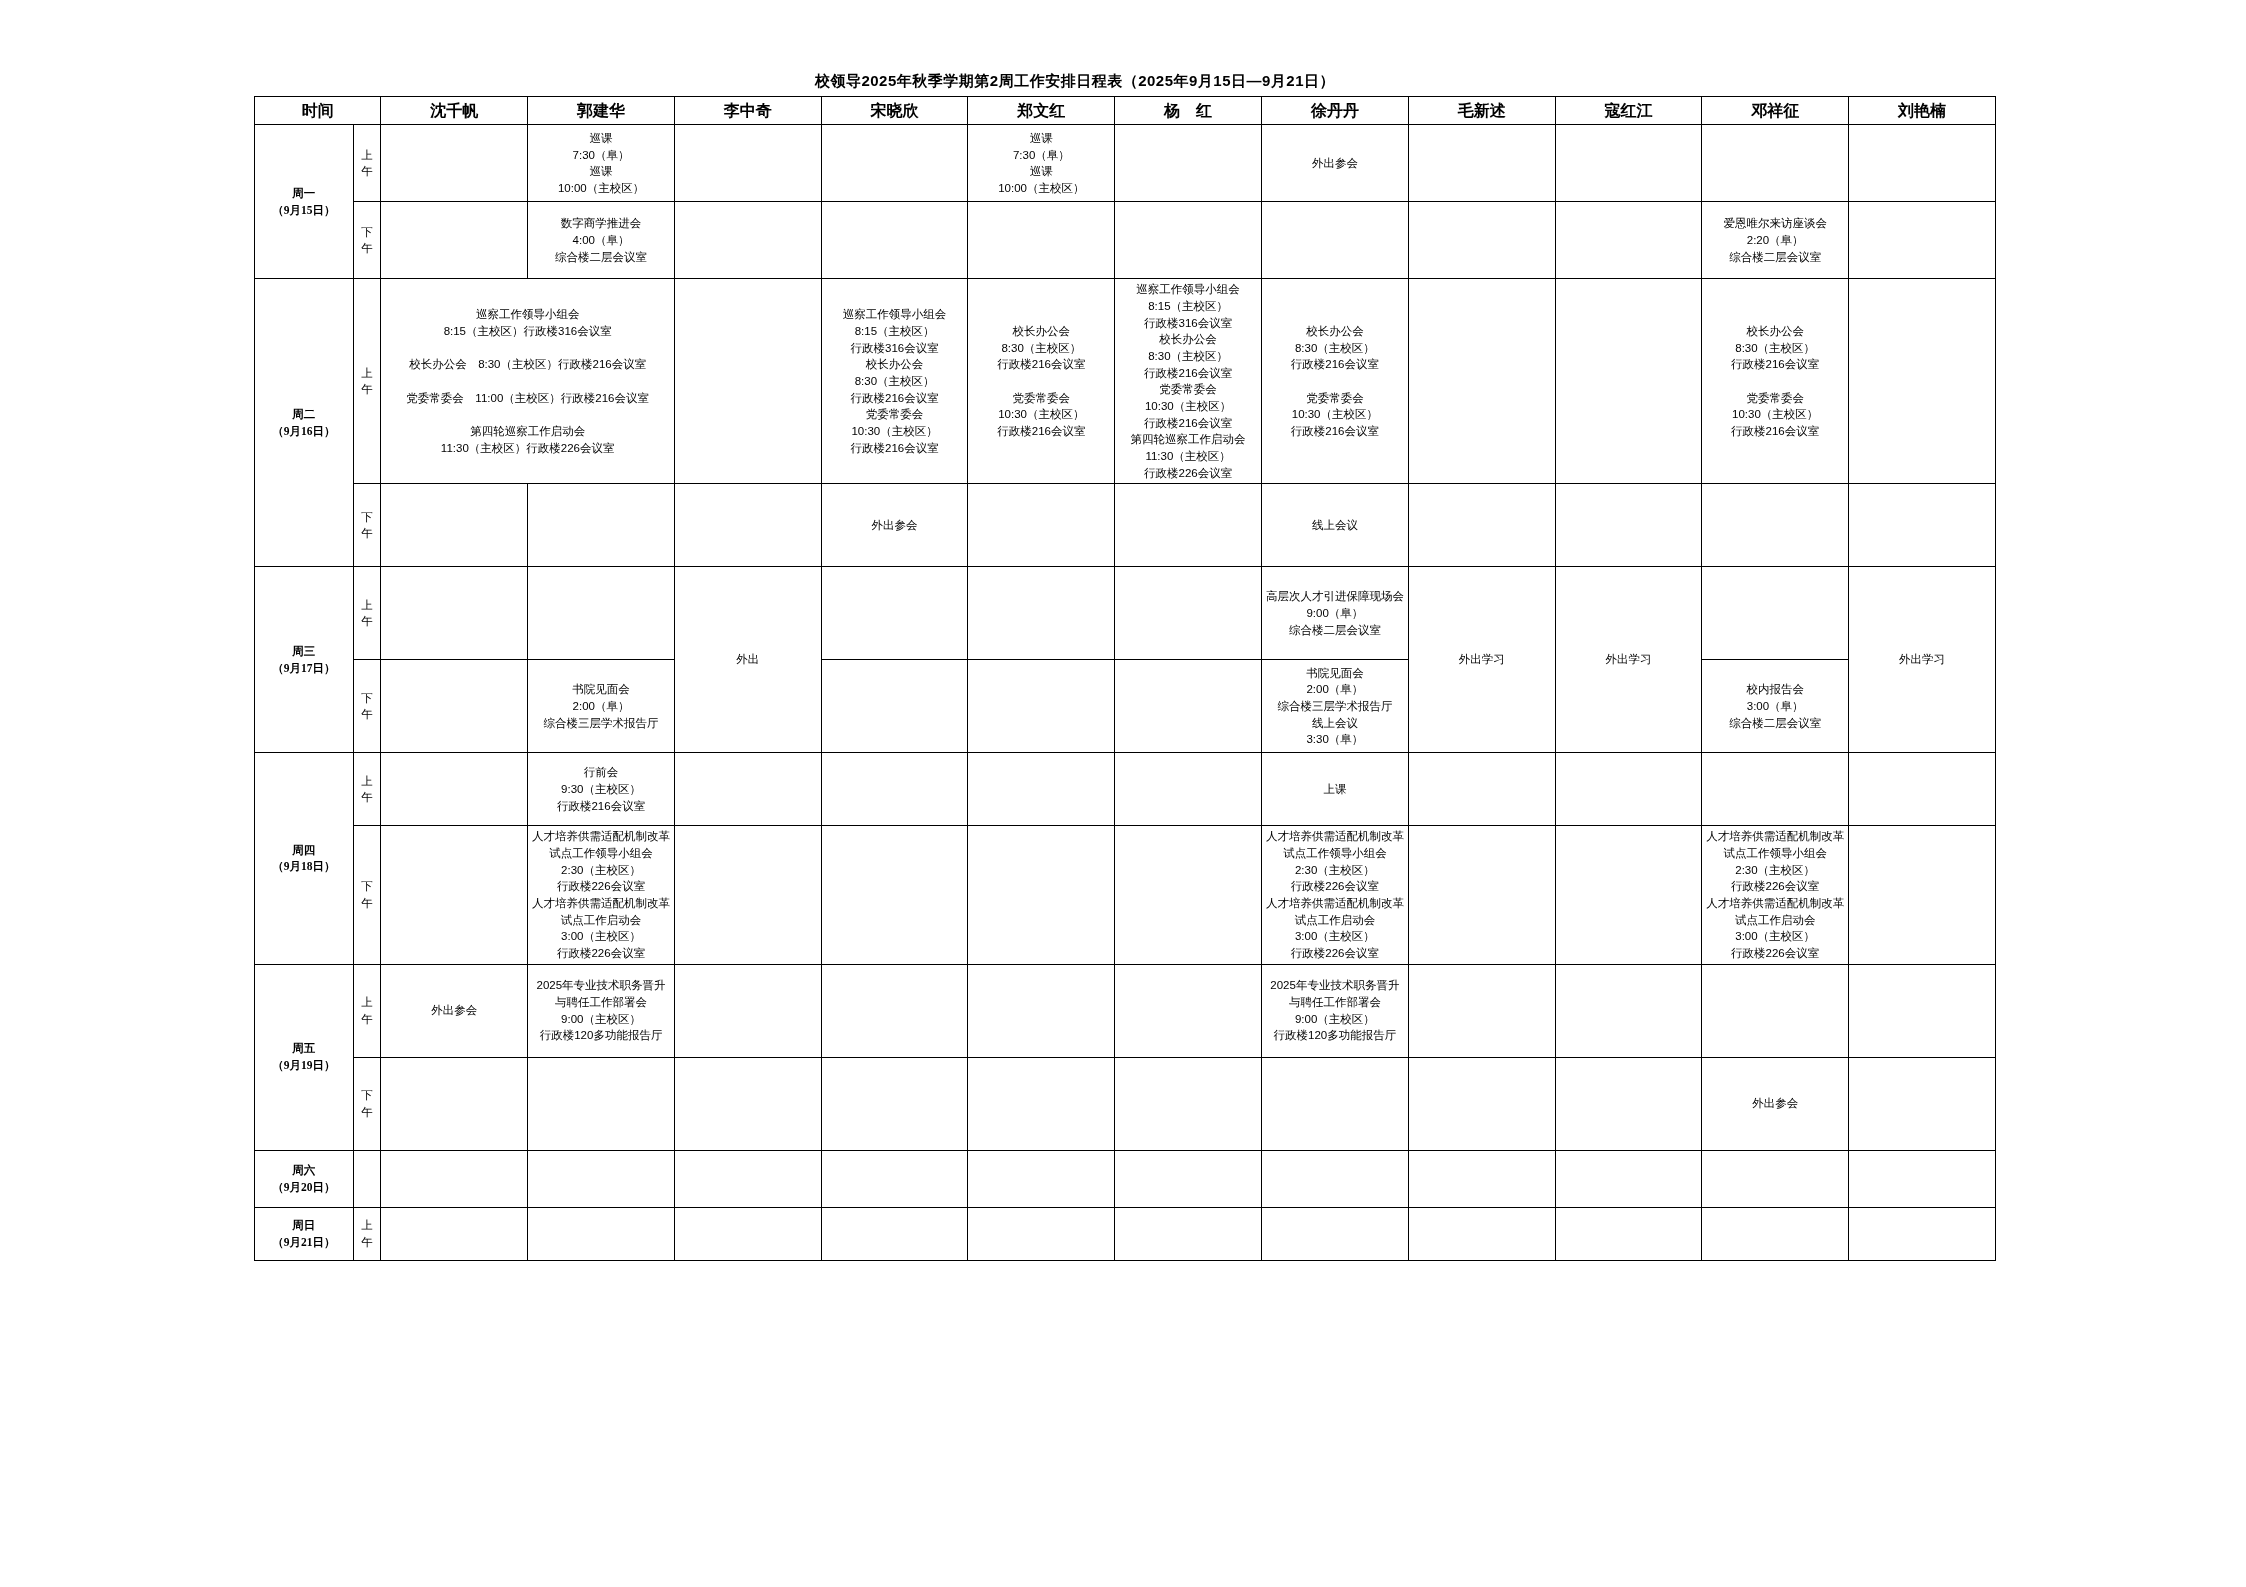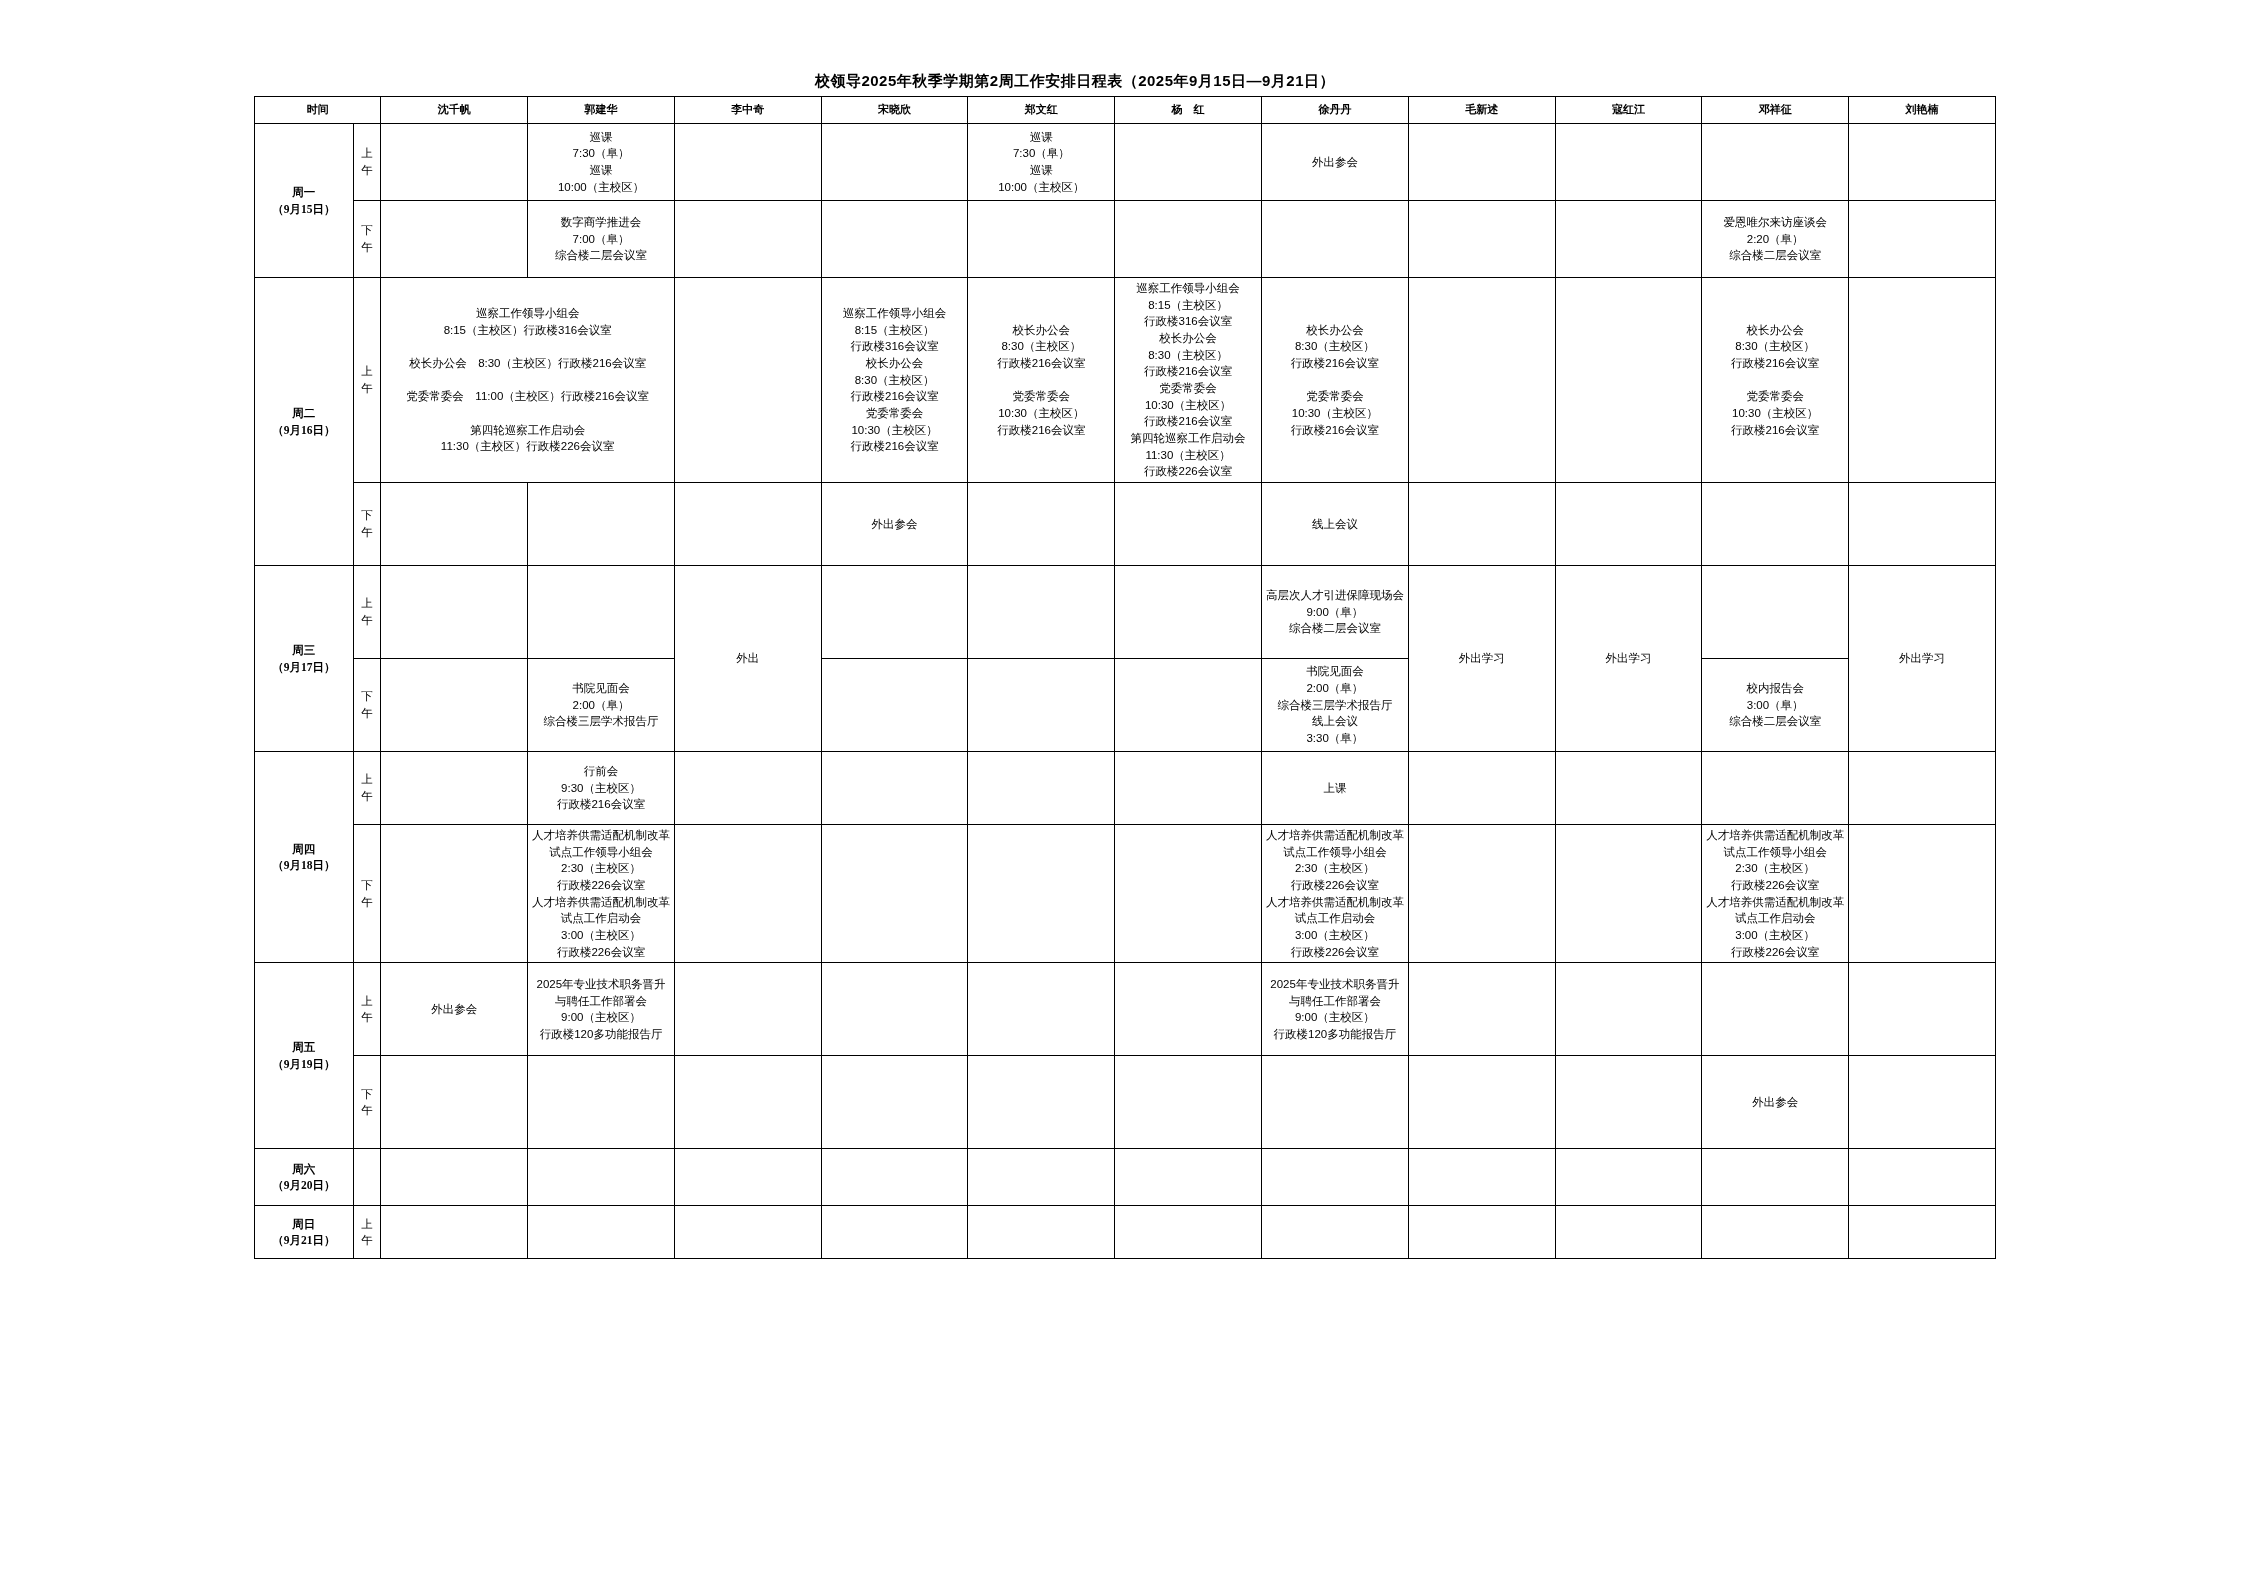--- a/index.html
+++ b/index.html
@@ -43,21 +43,21 @@
     font-size: 11.5px;
     line-height: 1.45;
     text-align: center;
     vertical-align: middle;
     padding: 2px 2px;
     word-break: break-all;
   }
   table.sched thead th {
     height: 22px;
     font-weight: bold;
-    font-size: 11px;
+    font-size: 16px;
     margin-top: 28px;
   }
   .col-time { width: 92px; }
   .col-ampm { width: 26px; }
   .col-person { width: 137px; }
   td.daycell {
     font-weight: bold;
     font-size: 12px;
     line-height: 1.5;
     font-family: Liberation Serif, serif;
@@ -144,21 +144,21 @@
         <td class="ev"></td>
         <td class="ev"></td>
       </tr>
 
       <tr>
         <td class="ampm">
           <span>下午</span>
         </td>
         <td class="tall2 ev"></td>
         <td class="tall2 ev">数字商学推进会
-7:00（阜）
+4:00（阜）
 综合楼二层会议室</td>
         <td class="ev"></td>
         <td class="ev"></td>
         <td class="ev"></td>
         <td class="ev"></td>
         <td class="ev"></td>
         <td class="ev"></td>
         <td class="ev"></td>
         <td class="ev">爱恩唯尔来访座谈会
 2:20（阜）

